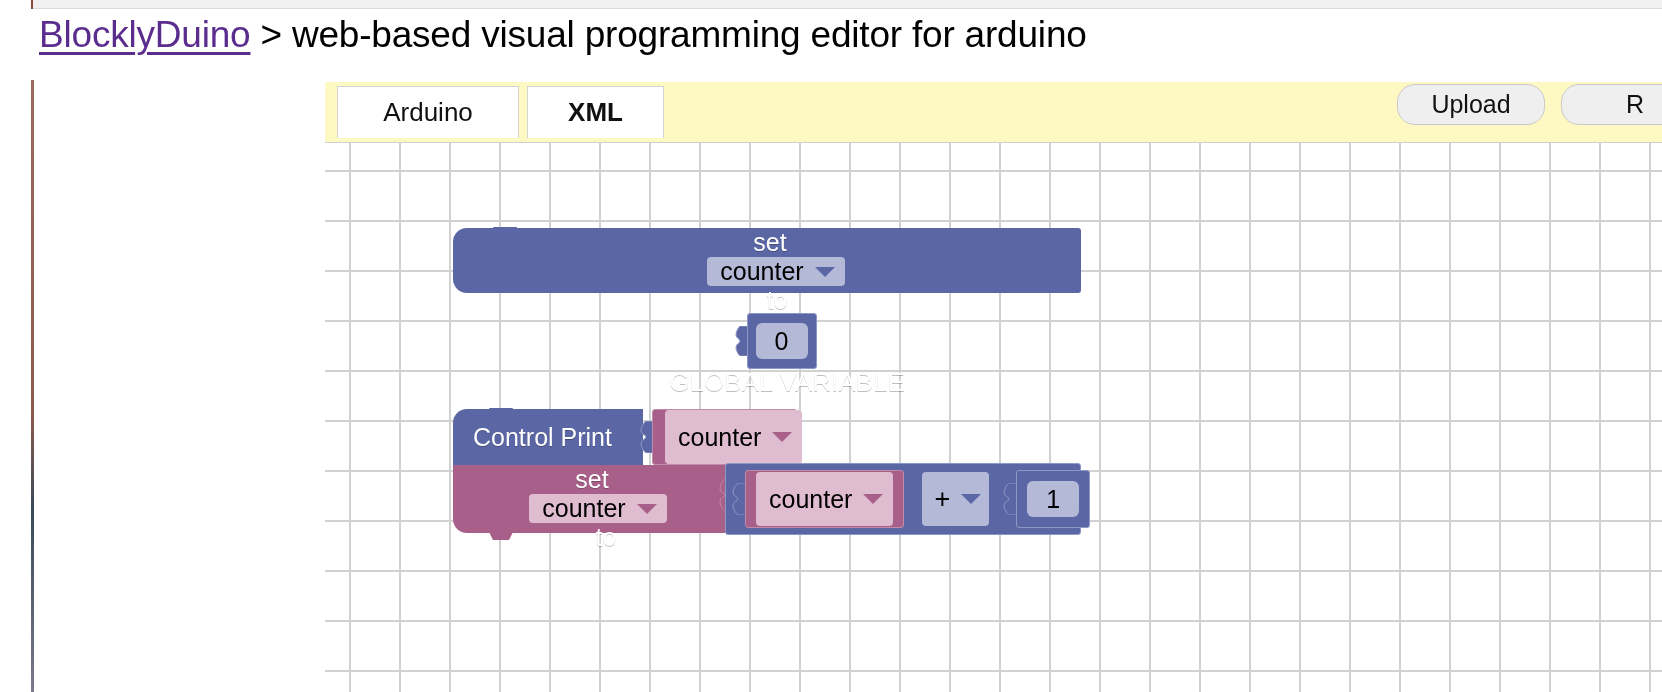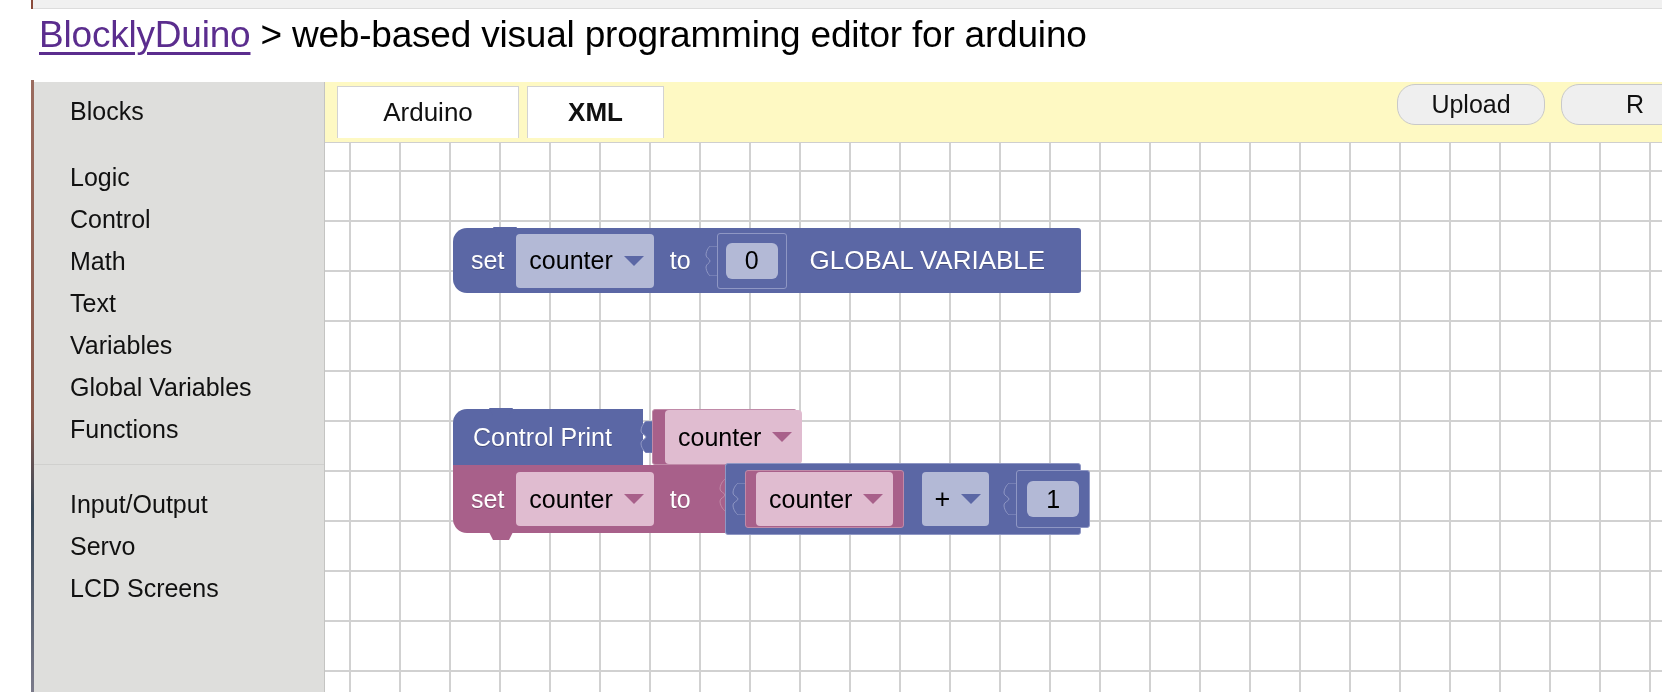--- a/index.html
+++ b/index.html
@@ -185,21 +185,21 @@
     align-items: center;
     font-size: 25px;
     color: #ffffff;
     user-select: none;
     cursor: move;
   }
   .blk-blue { background: #5b67a5; }
   .blk-pink { background: #a8608a; }
 
   .rad-tl { border-top-left-radius: 14px; }
-  .rad-bl { border-bottom-left-radius: 14px; }
+  .rad-bl { border-bottom-left-radius: 14px; flex-direction: column; }
   .rad-tr { border-top-right-radius: 3px; }
   .rad-br { border-bottom-right-radius: 3px; }
 
   .blk-label {
     color: #ffffff;
     text-shadow: 0 1px 0 rgba(0,0,0,0.25);
     white-space: nowrap;
   }
 
   
@@ -273,39 +273,20 @@
   <div class="chrome-left-edge"></div>
 
   <div class="page-title">
     <a class="brand" href="#">BlocklyDuino</a>
     <span class="sep">&gt;</span>
     <span>web-based visual programming editor for arduino</span>
   </div>
 
   <div class="left-accent"></div>
 
-  <div class="toolbox">
-    <div class="toolbox-header">Blocks</div>
-
-    <div class="toolbox-group">
-      <div class="toolbox-item">Logic</div>
-      <div class="toolbox-item">Control</div>
-      <div class="toolbox-item">Math</div>
-      <div class="toolbox-item">Text</div>
-      <div class="toolbox-item">Variables</div>
-      <div class="toolbox-item">Global Variables</div>
-      <div class="toolbox-item">Functions</div>
-    </div>
-
-    <div class="toolbox-group second">
-      <div class="toolbox-item">Input/Output</div>
-      <div class="toolbox-item">Servo</div>
-      <div class="toolbox-item">LCD Screens</div>
-    </div>
-  </div>
 
   <div class="tabbar">
     <div class="tab" id="tab-arduino">Arduino</div>
     <div class="tab" id="tab-xml">XML</div>
   </div>
 
   <div class="tbtn" id="btn-upload">Upload</div>
   <div class="tbtn" id="btn-reset">R</div>
 
   <div class="workspace">

